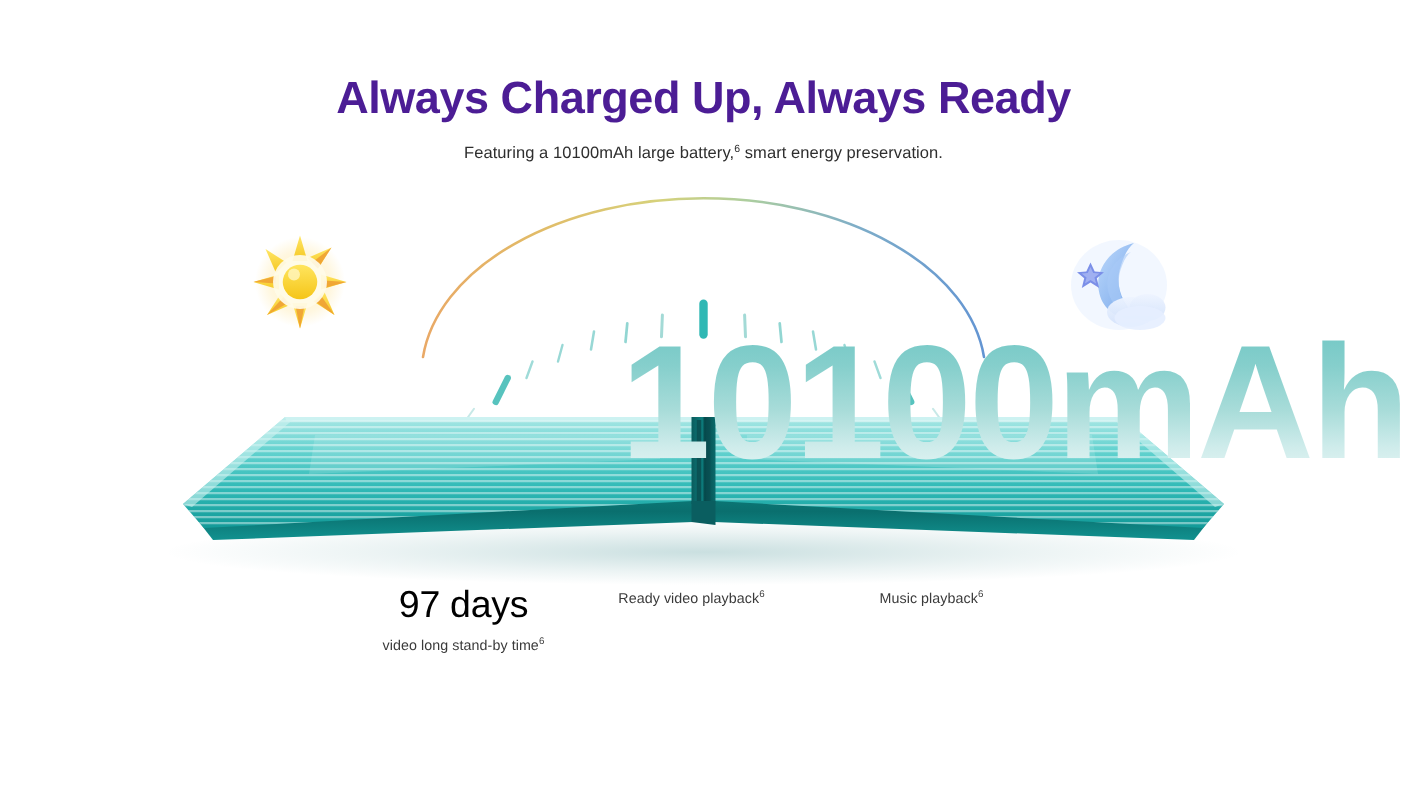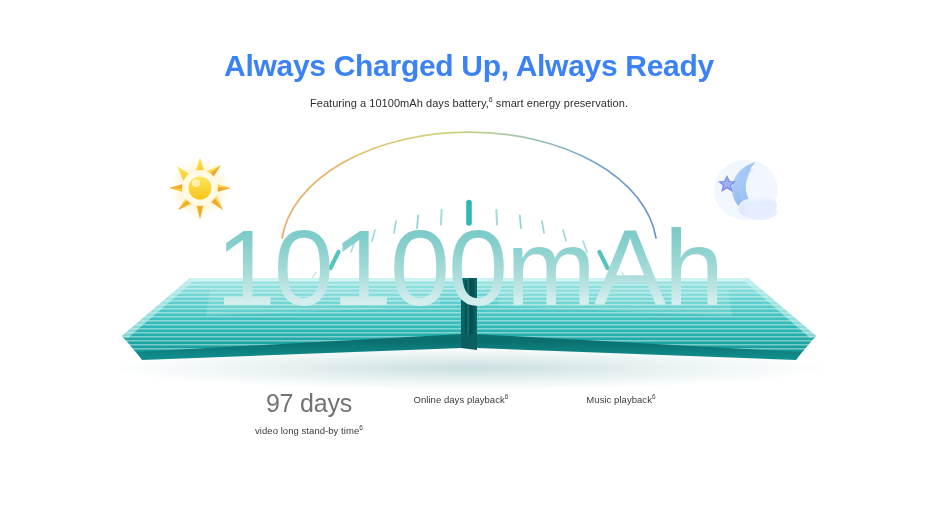--- a/index.html
+++ b/index.html
@@ -15,21 +15,21 @@
     background:#ffffff;
   }
 
   
   .title {
     position:absolute; left:0; top:48px; width:938px;
     text-align:center;
     font-size:30px;
     font-weight:700;
     letter-spacing:-0.3px;
-    color:#3b82f6;
+    color:#4c1d95;
     line-height:1.2;
   }
   .subtitle {
     position:absolute; left:0; top:96px; width:938px;
     text-align:center;
     font-size:11px;
     font-weight:400;
     color:#2e2e2e;
     letter-spacing:0.05px;
   }
@@ -38,23 +38,23 @@
   
   #hero {
     position:absolute; left:0; top:120px; width:938px; height:270px;
   }
   #hero svg { display:block; }
 
   
   .bignum {
     position:absolute;
     left:0; top:214px; width:938px;
-    text-align:center;
+    text-align:right;
     font-size:108px;
-    font-weight:400;
+    font-weight:700;
     letter-spacing:-2px;
     line-height:1;
     background:linear-gradient(180deg,
         #6fc6c4 0%,
         #86cfcc 28%,
         #a8dcd9 55%,
         #cfeceb 78%,
         #e9f7f6 100%);
     -webkit-background-clip:text;
     background-clip:text;
@@ -71,41 +71,41 @@
   #stats {
     position:absolute; left:0; top:388px; width:938px;
     display:flex; justify-content:center;
     gap:0px;
   }
   .stat { width:152px; text-align:center; }
   .stat.wide { width:168px; }
   .stat-value {
     font-size:25px;
     font-weight:400;
-    color:#737373;
+    color:#000000;
     line-height:1.25;
     letter-spacing:-0.2px;
   }
   .stat-label {
     margin-top:5px;
     font-size:9.5px;
     color:#3a3a3a;
     letter-spacing:0.05px;
   }
   .stat-label sup { font-size:6.5px; vertical-align:super; }
 </style>
 </head>
 <body>
 
 <div id="stage">
 
   <div class="title">Always Charged Up, Always Ready</div>
 
   <div class="subtitle">
-    <span>Featuring a 10100mAh days battery,</span><sup>6</sup><span> smart energy preservation.</span>
+    <span>Featuring a 10100mAh large battery,</span><sup>6</sup><span> smart energy preservation.</span>
   </div>
 
   <div id="hero">
     <svg width="938" height="270" viewBox="0 0 938 270" xmlns="http://www.w3.org/2000/svg">
       <defs>
 
         <linearGradient id="arcGrad" x1="0" y1="0" x2="1" y2="0">
           <stop offset="0%" stop-color="#e8a45e"></stop>
           <stop offset="20%" stop-color="#e0b75f"></stop>
           <stop offset="42%" stop-color="#d4cf74"></stop>
@@ -291,21 +291,21 @@
 
     <div class="stat">
       <div class="stat-value">97 days</div>
       <div class="stat-label">
         <span>video long stand-by time</span><sup>6</sup>
       </div>
     </div>
 
     <div class="stat">
       <div class="stat-label">
-        <span>Online days playback</span><sup>6</sup>
+        <span>Ready video playback</span><sup>6</sup>
       </div>
     </div>
 
     <div class="stat wide">
       <div class="stat-label">
         <span>Music playback</span><sup>6</sup>
       </div>
     </div>
 
   </div>

